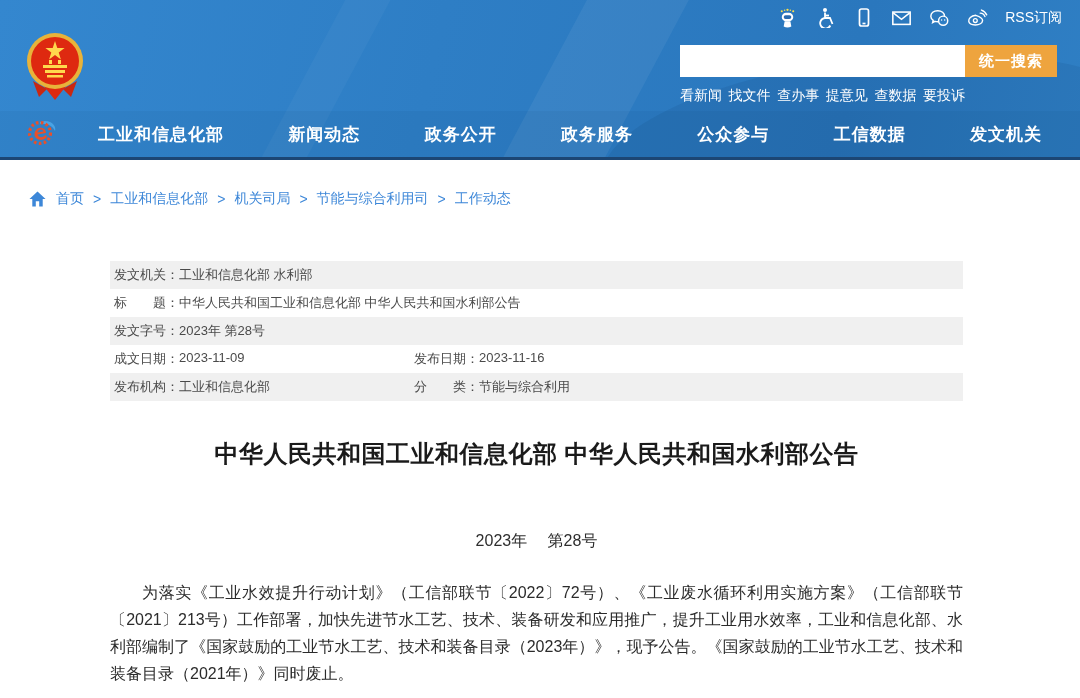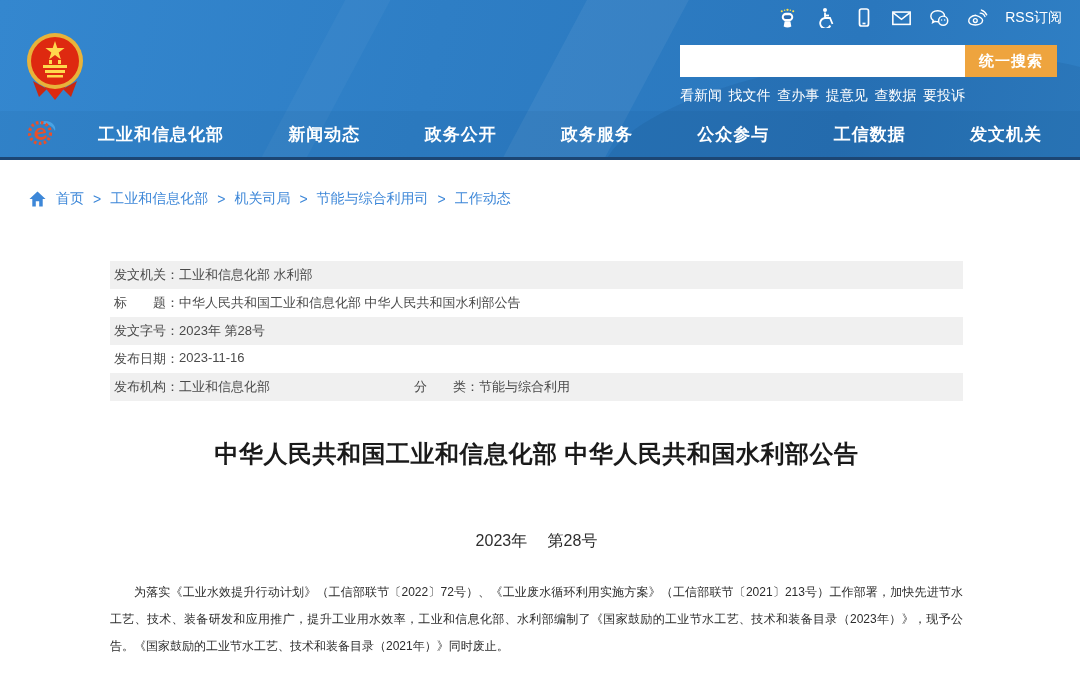--- a/index.html
+++ b/index.html
@@ -49,21 +49,21 @@
   .meta-row { height:28px; display:flex; align-items:center; font-size:13px; color:#4a4a4a; padding-left:4px; }
   .meta-row.odd { background:#f0f0f0; }
   .meta-cell { display:flex; }
   .meta-cell.c1 { width:300px; }
   .meta-label { color:#4a4a4a; white-space:pre; }
   .meta-value { color:#4a4a4a; white-space:pre; }
 
   .doc-title { margin-top:37px; text-align:center; font-size:24px; font-weight:bold; color:#1a1a1a;
     letter-spacing:.5px; }
   .doc-number { margin-top:61px; text-align:center; font-size:16px; color:#2e2e2e; }
-  .doc-body { margin-top:27px; font-size:12px; line-height:27px; color:#2b2b2b;
+  .doc-body { margin-top:27px; font-size:16px; line-height:27px; color:#2b2b2b;
     text-align:justify; text-indent:2em; }
 </style>
 </head>
 <body>
 
 <div class="banner">
   <div class="streak s1"></div>
   <div class="streak s2"></div>
   <div class="shade"></div>
 
@@ -205,20 +205,24 @@
         <span class="meta-value">中华人民共和国工业和信息化部 中华人民共和国水利部公告</span>
       </div>
     </div>
     <div class="meta-row odd">
       <div class="meta-cell">
         <span class="meta-label">发文字号：</span>
         <span class="meta-value">2023年 第28号</span>
       </div>
     </div>
     <div class="meta-row">
+      <div class="meta-cell c1">
+        <span class="meta-label">成文日期：</span>
+        <span class="meta-value">2023-11-09</span>
+      </div>
       <div class="meta-cell">
         <span class="meta-label">发布日期：</span>
         <span class="meta-value">2023-11-16</span>
       </div>
     </div>
     <div class="meta-row odd">
       <div class="meta-cell c1">
         <span class="meta-label">发布机构：</span>
         <span class="meta-value">工业和信息化部</span>
       </div>

